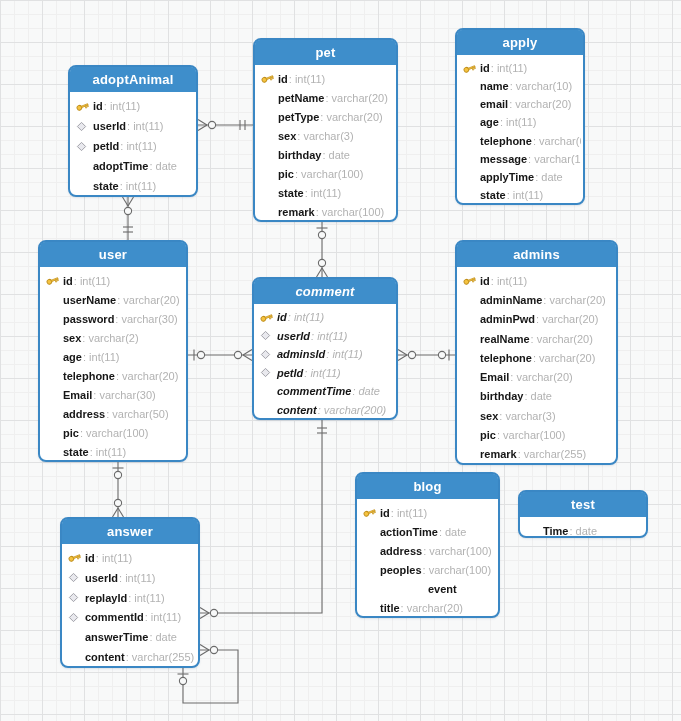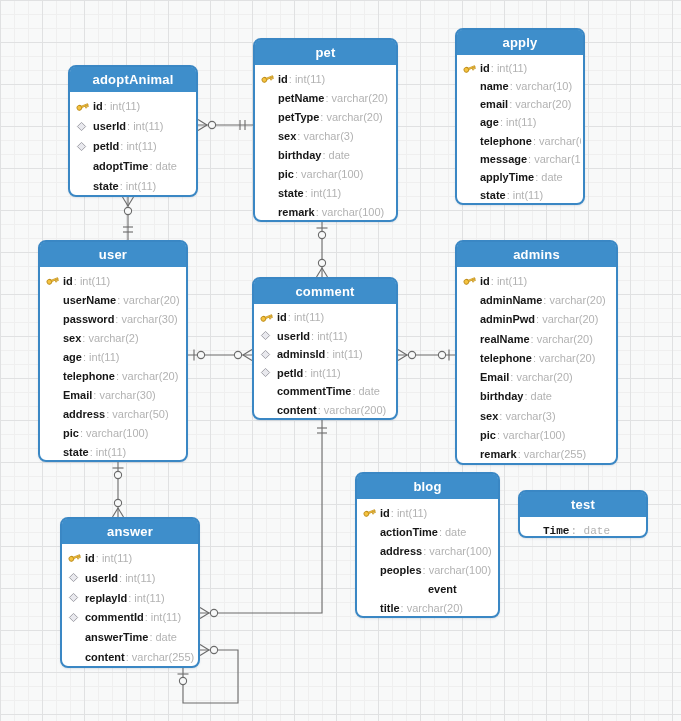--- a/index.html
+++ b/index.html
@@ -316,21 +316,21 @@
             <span class="field-name">pic</span>
             <span class="field-type">: varchar(100)</span>
           </div>
           <div class="field-row" style="height: 19px;">
             <span class="field-icon"></span>
             <span class="field-name">state</span>
             <span class="field-type">: int(11)</span>
           </div>
         </div>
       </div>
-      <div class="table-card" style="left: 252px; top: 277px; width: 146px; height: 143px;">
+      <div class="table-card" style="left: 252px; top: 277px; width: 146px; height: 143px; font-style: italic;">
         <div class="table-header">comment</div>
         <div class="table-body">
           <div class="field-row" style="height: 18.5px;">
             <span class="field-icon">
               <svg width="13" height="13" viewBox="0 0 14 14">
                 <g transform="rotate(-22 7 7)">
                   <circle cx="3.4" cy="7" r="2.5" fill="#f6c33f" stroke="#c08f1b" stroke-width="1.1"></circle>
                   <rect x="5.6" y="6.2" width="7.6" height="1.6" fill="#f6c33f" stroke="#c08f1b" stroke-width="0.7"></rect>
                   <rect x="9.6" y="7.6" width="1.2" height="2.4" fill="#f6c33f" stroke="#c08f1b" stroke-width="0.6"></rect>
                   <rect x="11.8" y="7.6" width="1.2" height="1.8" fill="#f6c33f" stroke="#c08f1b" stroke-width="0.6"></rect>
@@ -539,21 +539,21 @@
           <div class="field-row" style="height: 19px;">
             <span class="field-icon"></span>
             <span class="field-name">title</span>
             <span class="field-type">: varchar(20)</span>
           </div>
         </div>
       </div>
       <div class="table-card" style="left: 518px; top: 490px; width: 130px; height: 48px;">
         <div class="table-header">test</div>
         <div class="table-body">
-          <div class="field-row" style="height: 20px; font-family: Liberation Mono, monospace;">
+          <div class="field-row" style="height: 20px;">
             <span class="field-icon"></span>
             <span class="field-name">Time</span>
             <span class="field-type">: date</span>
           </div>
         </div>
       </div>
     </div>
 </div>
 
 </body></html>

